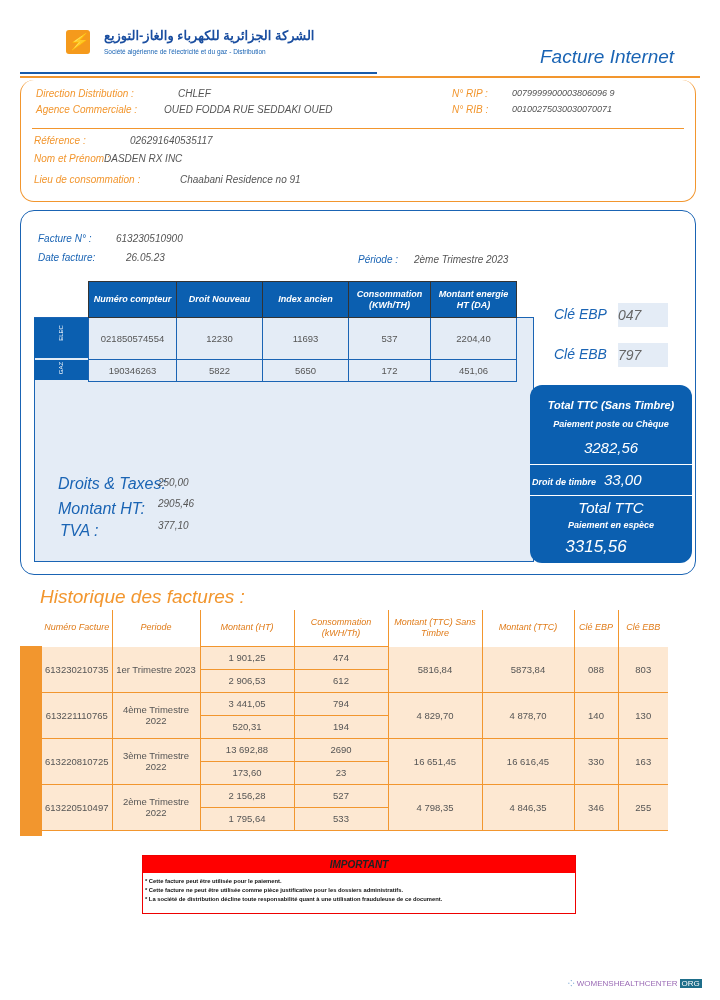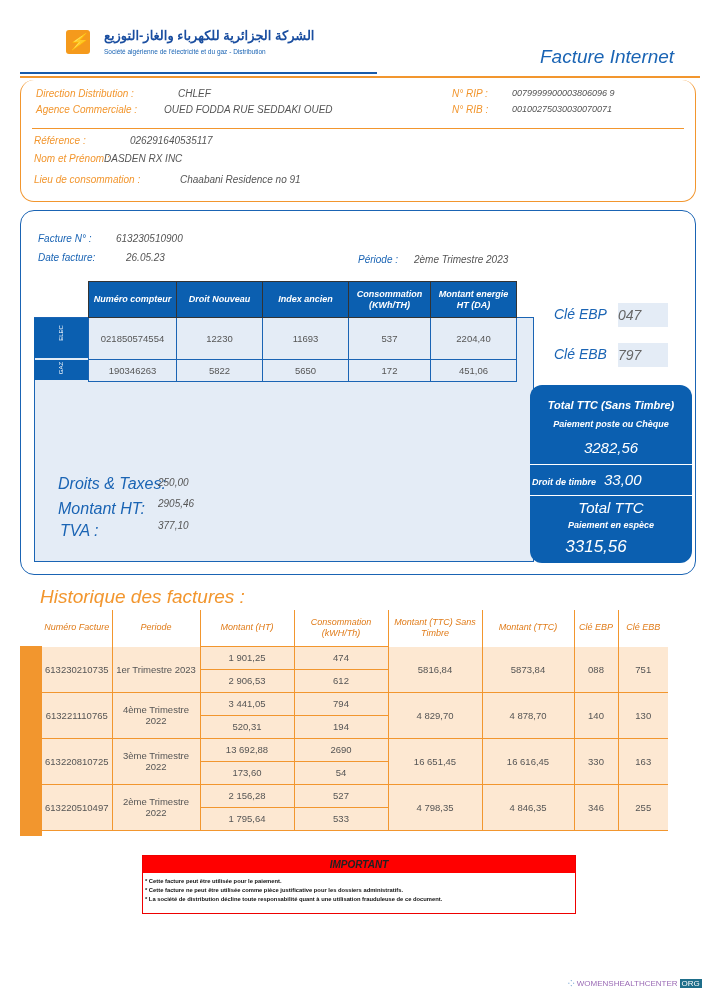--- a/index.html
+++ b/index.html
@@ -175,21 +175,21 @@
     <th style="width:50px;border-right:none;">Clé EBB</th>
   </tr>
   <tr>
         <td rowspan="2" style="border-left:none">613230210735</td>
         <td rowspan="2">1er Trimestre 2023</td>
         <td class="amt">1 901,25</td>
         <td class="amt">474</td>
         <td rowspan="2">5816,84</td>
         <td rowspan="2">5873,84</td>
         <td rowspan="2">088</td>
-        <td rowspan="2" style="border-right:none">751</td>
+        <td rowspan="2" style="border-right:none">803</td>
       </tr>
   <tr>
         <td class="amt">2 906,53</td>
         <td class="amt">612</td>
       </tr>
   <tr>
         <td rowspan="2" style="border-left:none">613221110765</td>
         <td rowspan="2">4ème Trimestre 2022</td>
         <td class="amt">3 441,05</td>
         <td class="amt">794</td>
@@ -207,21 +207,21 @@
         <td rowspan="2">3ème Trimestre 2022</td>
         <td class="amt">13 692,88</td>
         <td class="amt">2690</td>
         <td rowspan="2">16 651,45</td>
         <td rowspan="2">16 616,45</td>
         <td rowspan="2">330</td>
         <td rowspan="2" style="border-right:none">163</td>
       </tr>
   <tr>
         <td class="amt">173,60</td>
-        <td class="amt">54</td>
+        <td class="amt">23</td>
       </tr>
   <tr>
         <td rowspan="2" style="border-left:none">613220510497</td>
         <td rowspan="2">2ème Trimestre 2022</td>
         <td class="amt">2 156,28</td>
         <td class="amt">527</td>
         <td rowspan="2">4 798,35</td>
         <td rowspan="2">4 846,35</td>
         <td rowspan="2">346</td>
         <td rowspan="2" style="border-right:none">255</td>

